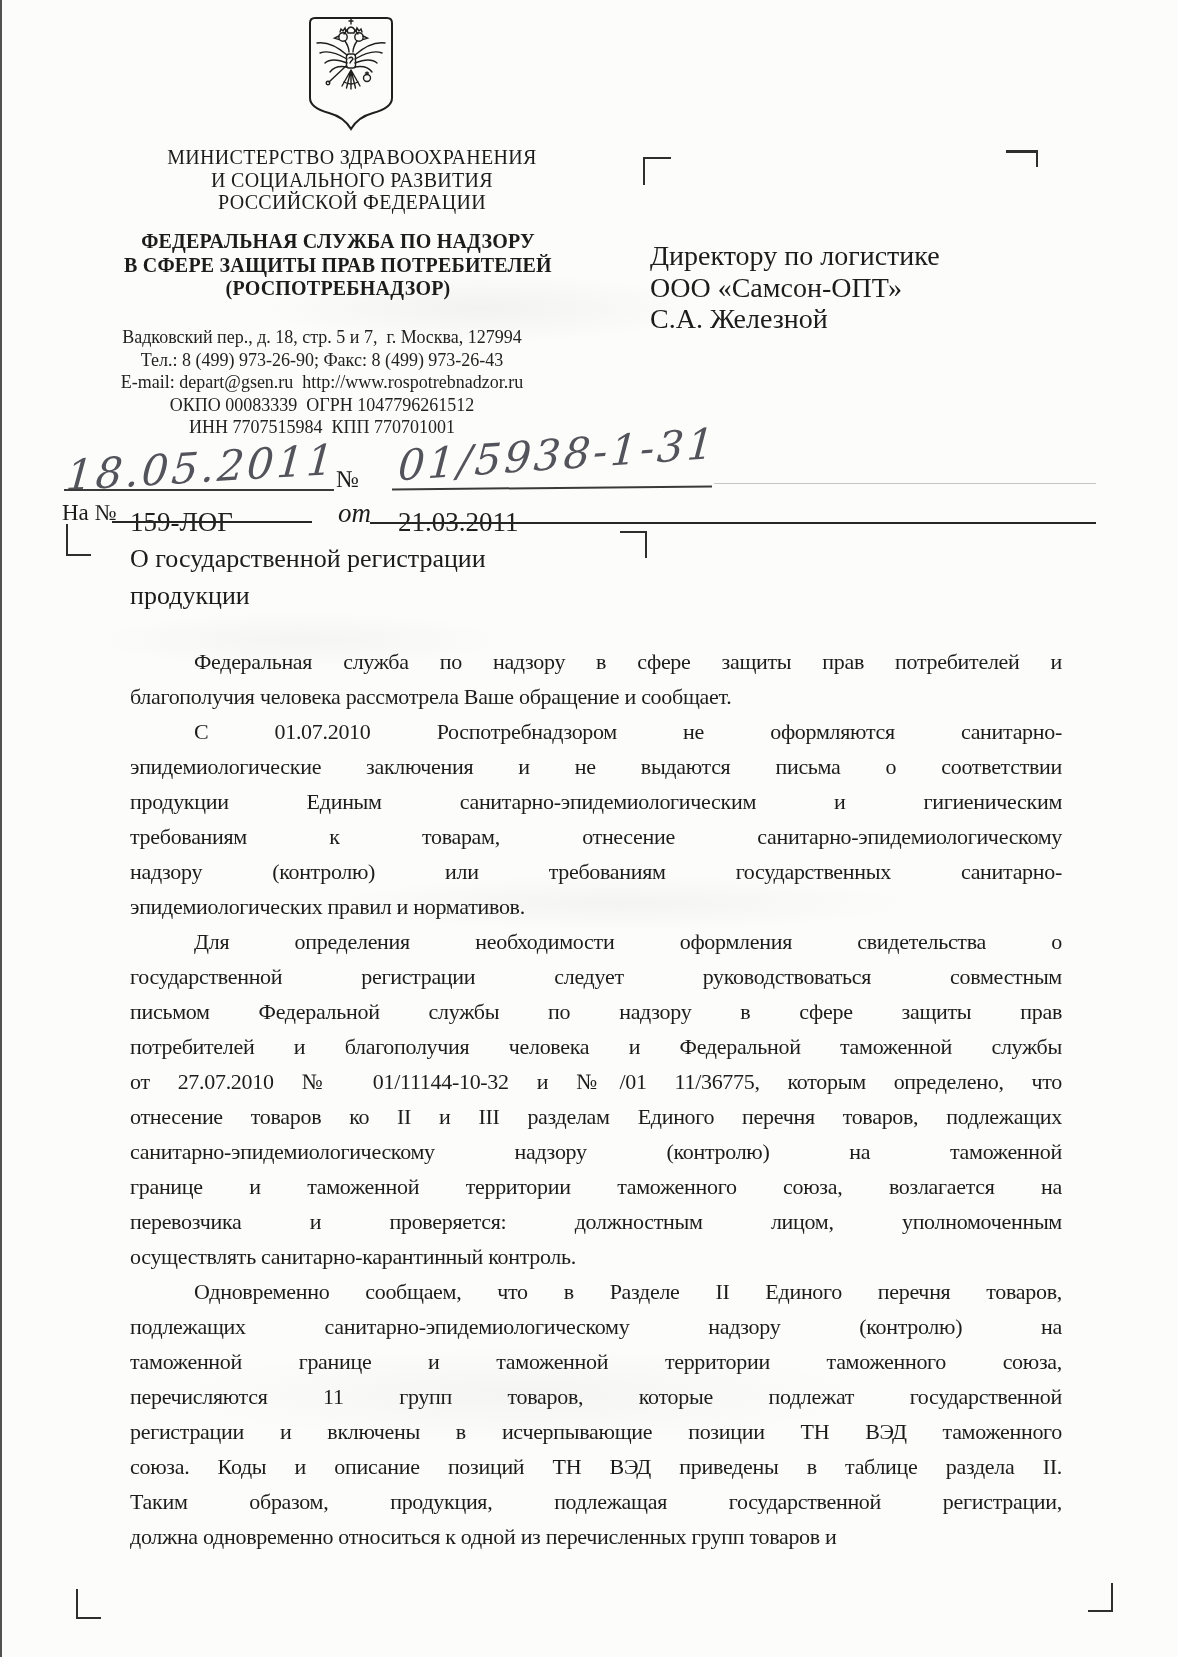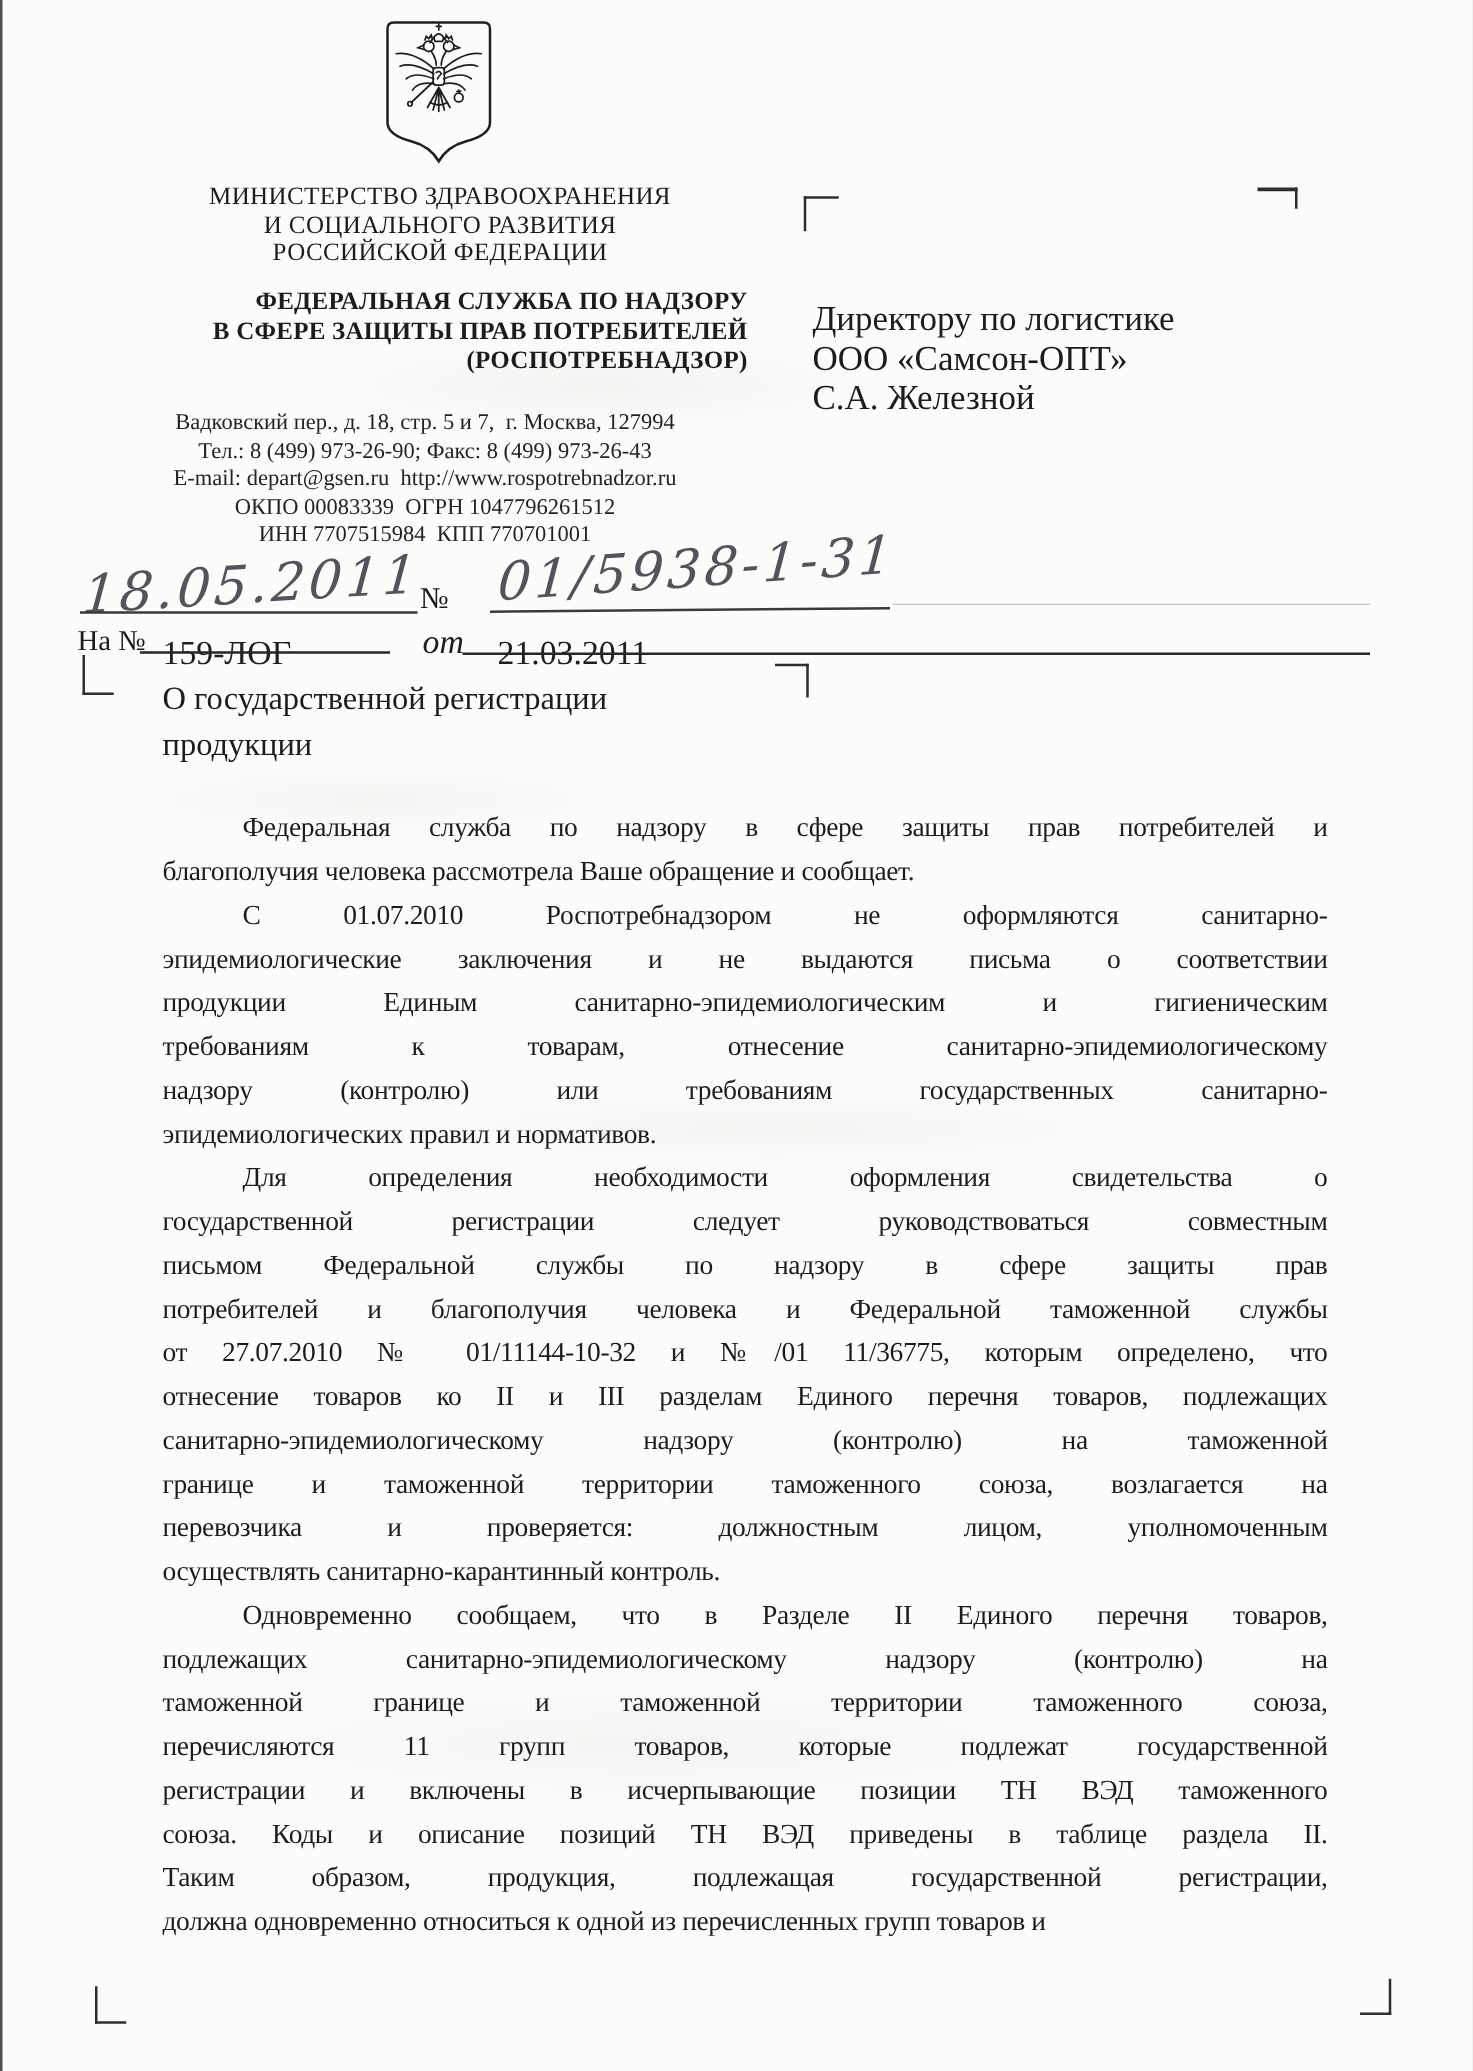--- a/index.html
+++ b/index.html
@@ -11,22 +11,22 @@
       radial-gradient(ellipse 500px 70px at 520px 1395px, rgba(60,60,55,.04), transparent 70%),
       radial-gradient(ellipse 300px 40px at 300px 640px, rgba(60,60,55,.04), transparent 70%),
       #fcfcfa;
     font-family:"Liberation Serif", serif;color:#1c1c1c;
   }
   .abs{position:absolute;}
   #edge-left{left:0;top:0;width:2px;height:1657px;background:rgba(25,25,25,.75);}
 
   
   #ministry{left:92px;top:146px;width:520px;text-align:center;font-size:20px;line-height:22.5px;letter-spacing:.3px;}
-  #agency{left:78px;top:230px;width:520px;text-align:right;font-size:20px;line-height:23.5px;font-weight:bold;letter-spacing:.2px;}
-  #contact{left:80px;top:326px;width:520px;text-align:center;font-size:18px;line-height:22.5px;color:#222;}
+  #agency{left:78px;top:230px;width:520px;text-align:center;font-size:20px;line-height:23.5px;font-weight:bold;letter-spacing:.2px;}
+  #contact{left:62px;top:326px;width:520px;text-align:center;font-size:18px;line-height:22.5px;color:#222;}
   .contact-line{white-space:pre;}
 
   
   #recipient{left:650px;top:240px;font-size:28px;line-height:31.5px;}
 
   
   .corner{border:0 solid #2e2e2e;}
   #corner-a{left:643px;top:157px;width:26px;height:26px;border-top-width:2px;border-left-width:2px;}
   #corner-b{left:1006px;top:150px;width:30px;height:14px;border-top-width:3px;border-right-width:2px;}
   #corner-c{left:66px;top:524px;width:23px;height:30px;border-left-width:2px;border-bottom-width:2px;}

